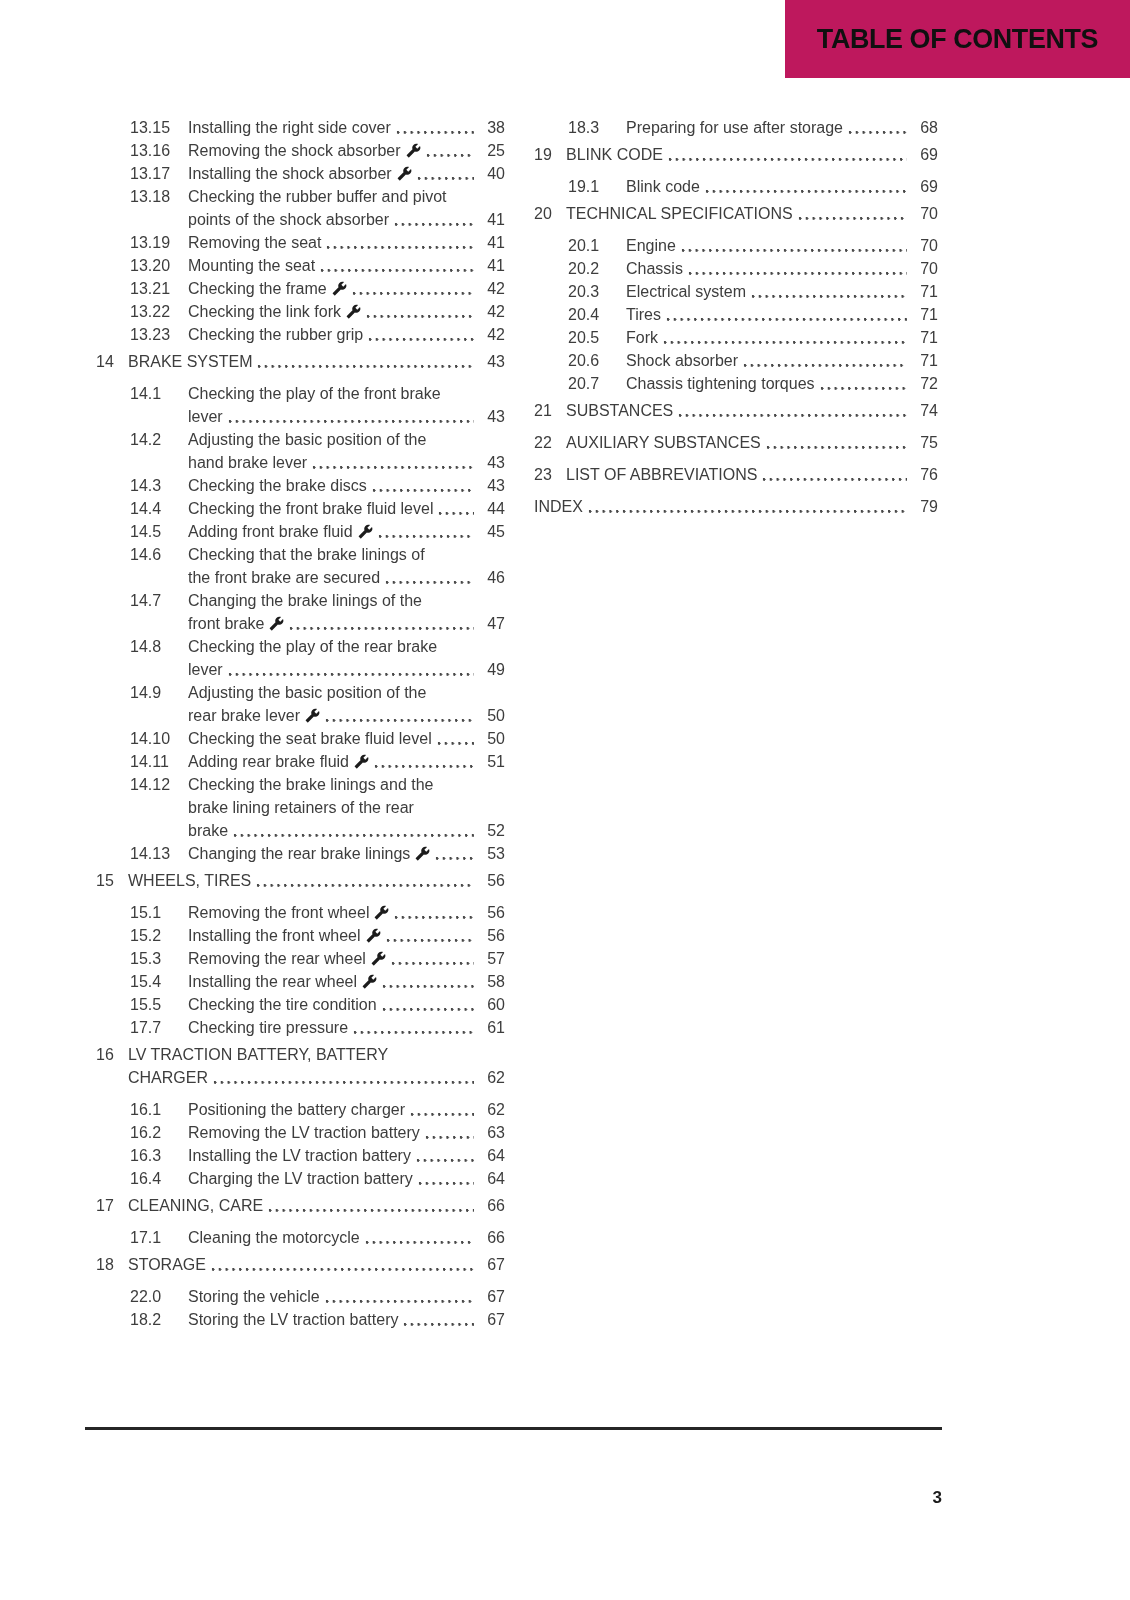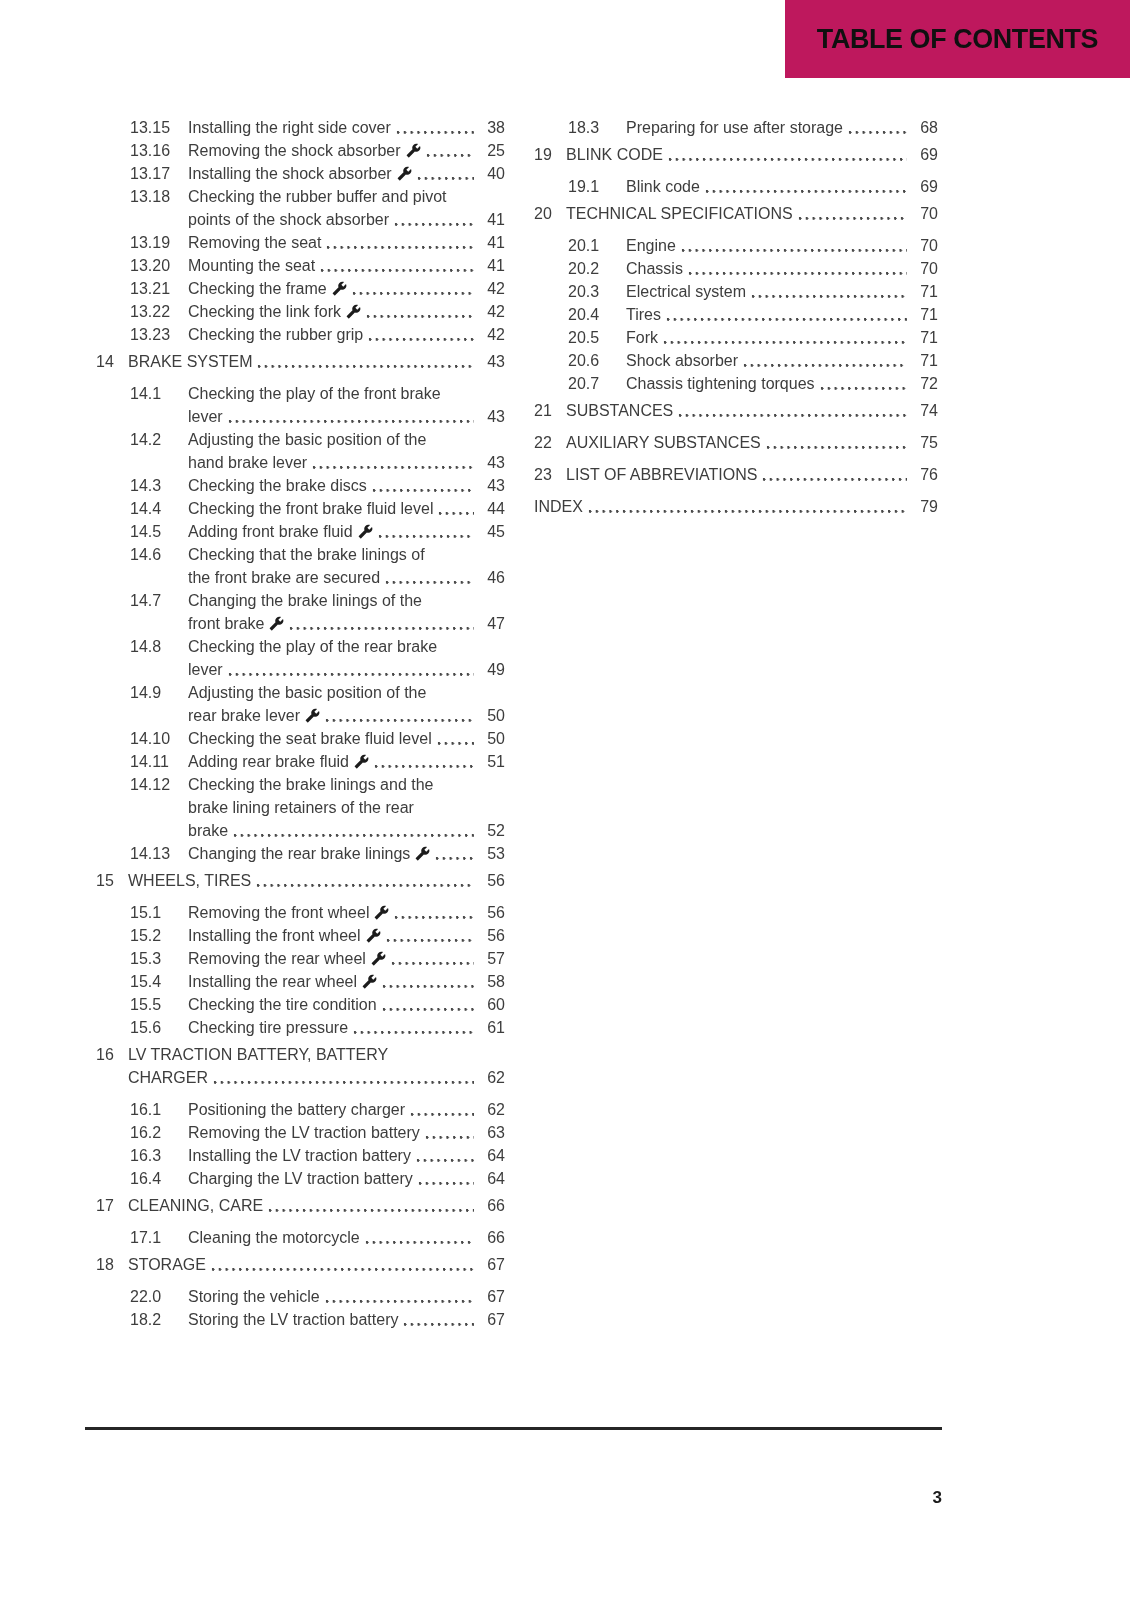--- a/index.html
+++ b/index.html
@@ -425,21 +425,21 @@
       <span class="num">15.5</span>
       <span class="body">
         <span class="line-last">
           <span class="txt">Checking the tire condition</span>
           <span class="dots"></span>
           <span class="pg">60</span>
         </span>
       </span>
     </div>
     <div class="entry sec">
-      <span class="num">15.6</span>
+      <span class="num">17.7</span>
       <span class="body">
         <span class="line-last">
           <span class="txt">Checking tire pressure</span>
           <span class="dots"></span>
           <span class="pg">61</span>
         </span>
       </span>
     </div>
     <div class="entry chap">
       <span class="num">16</span>

